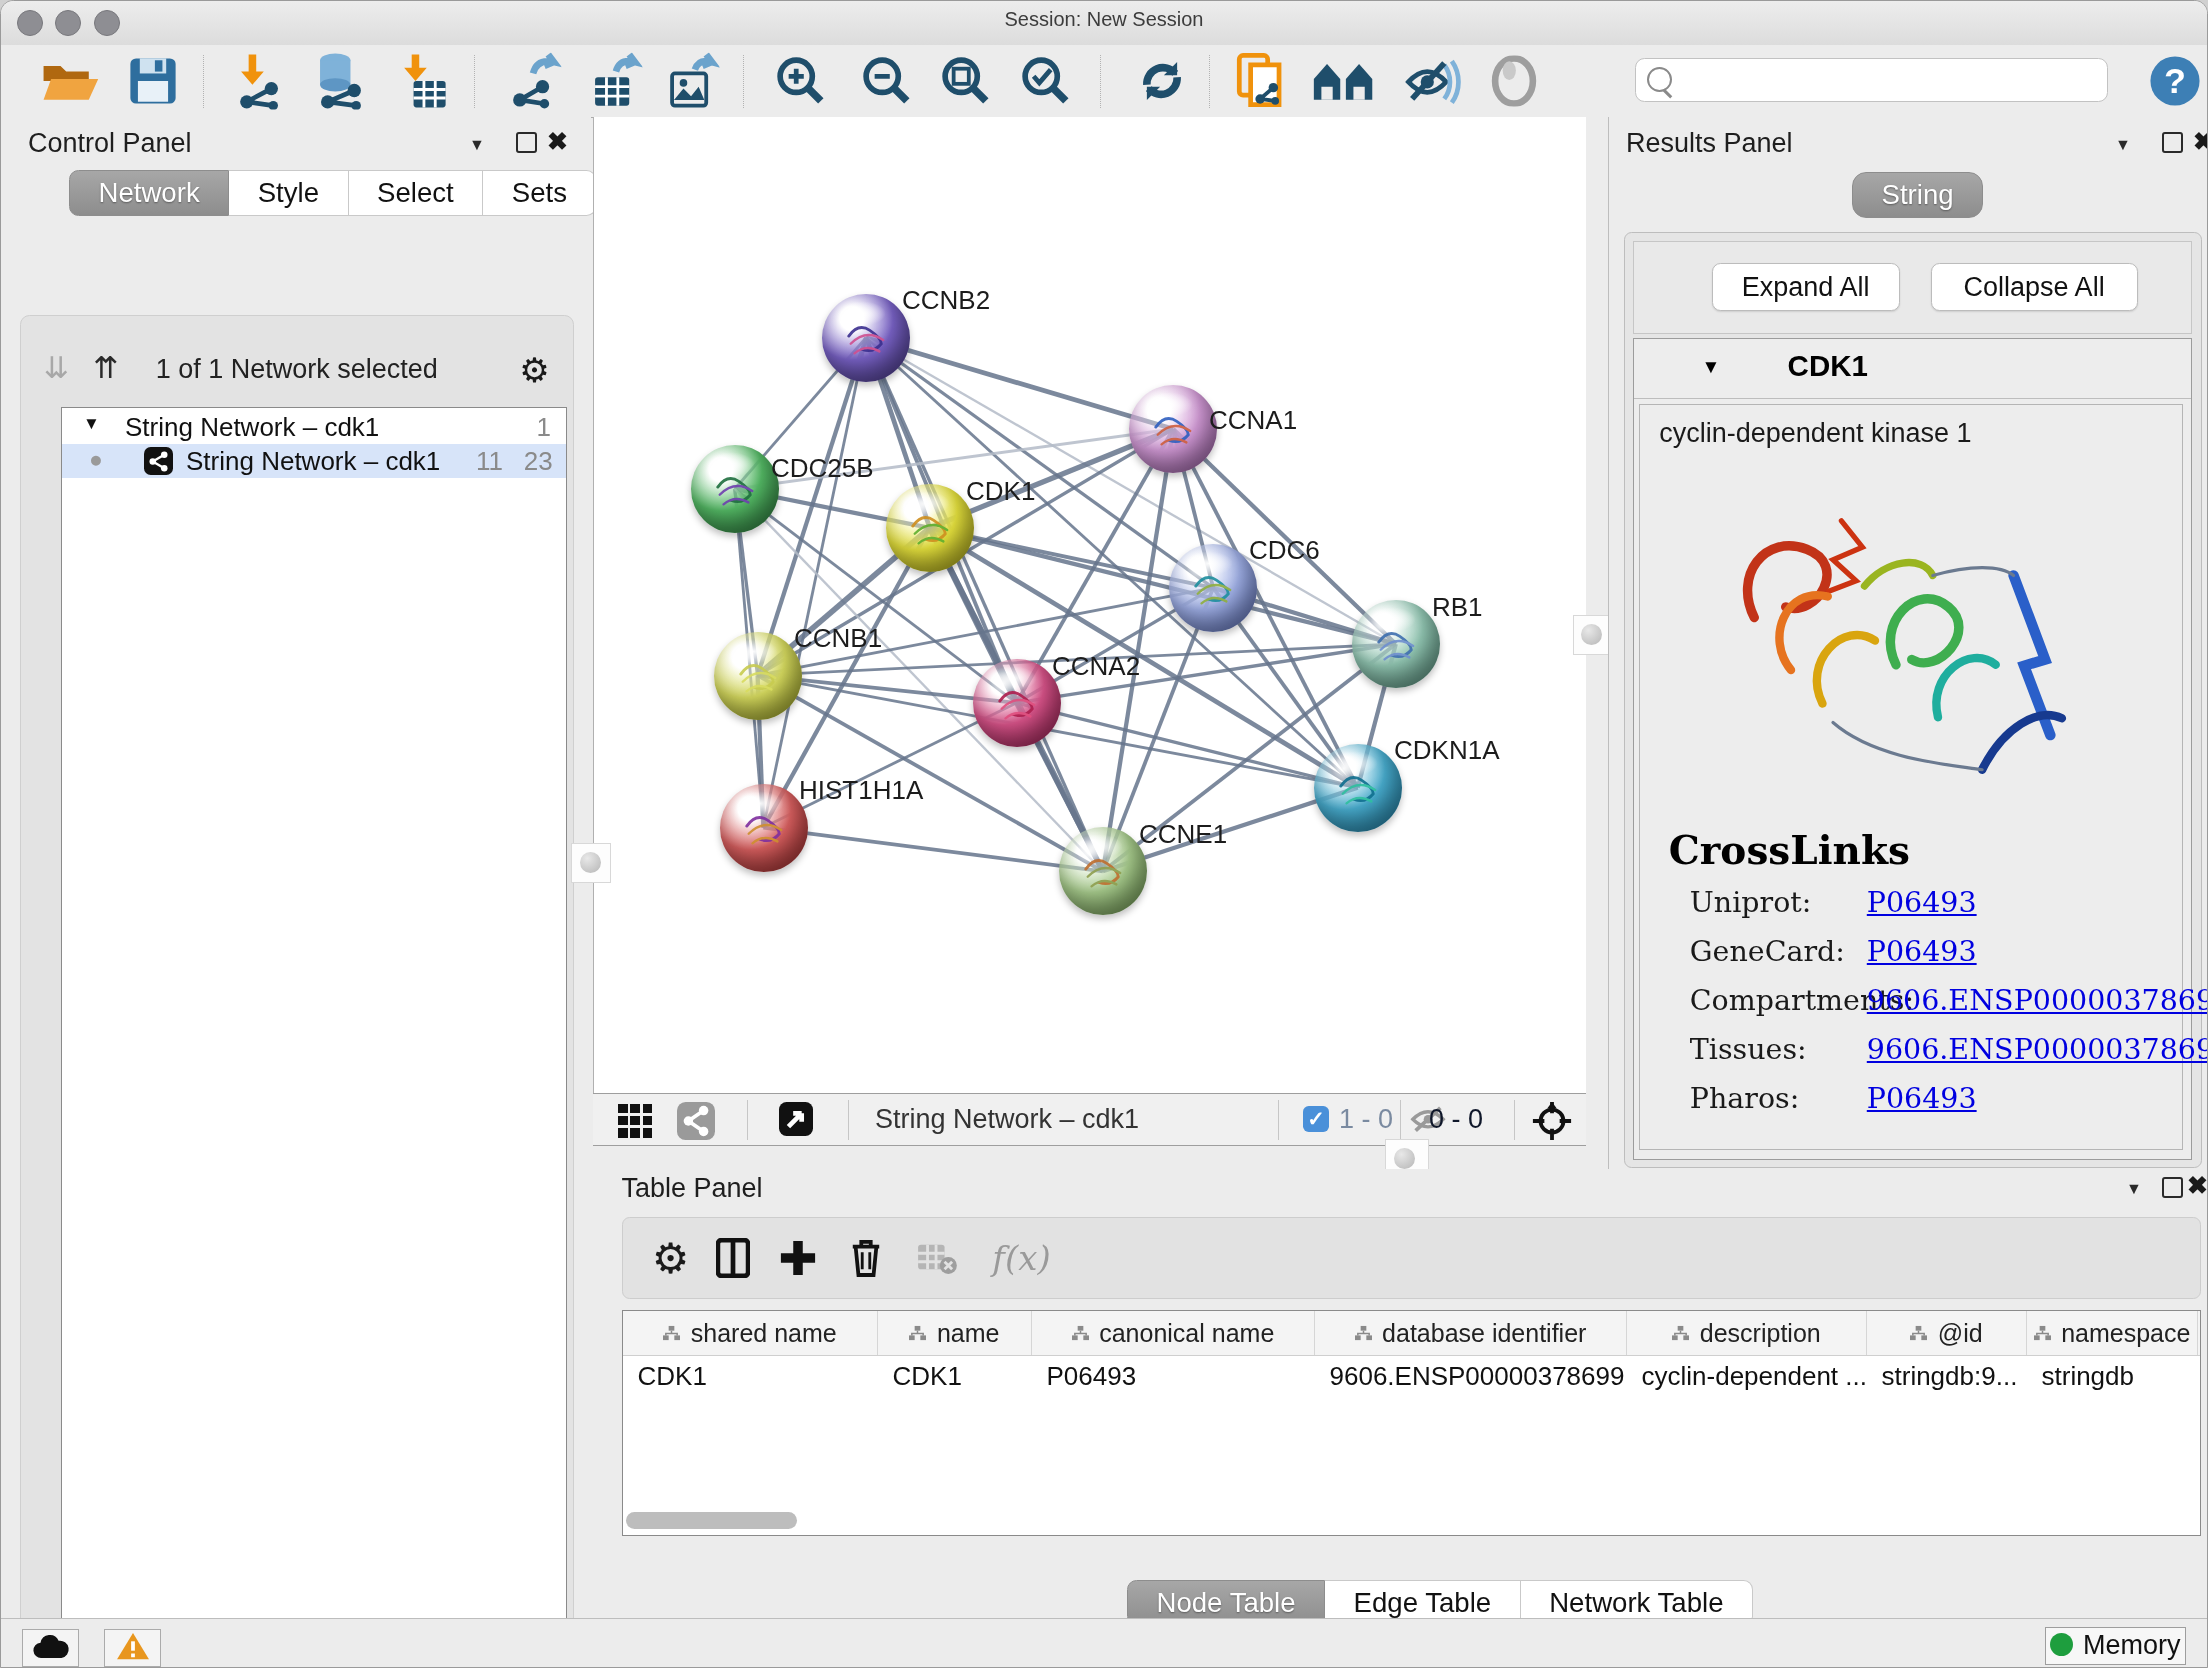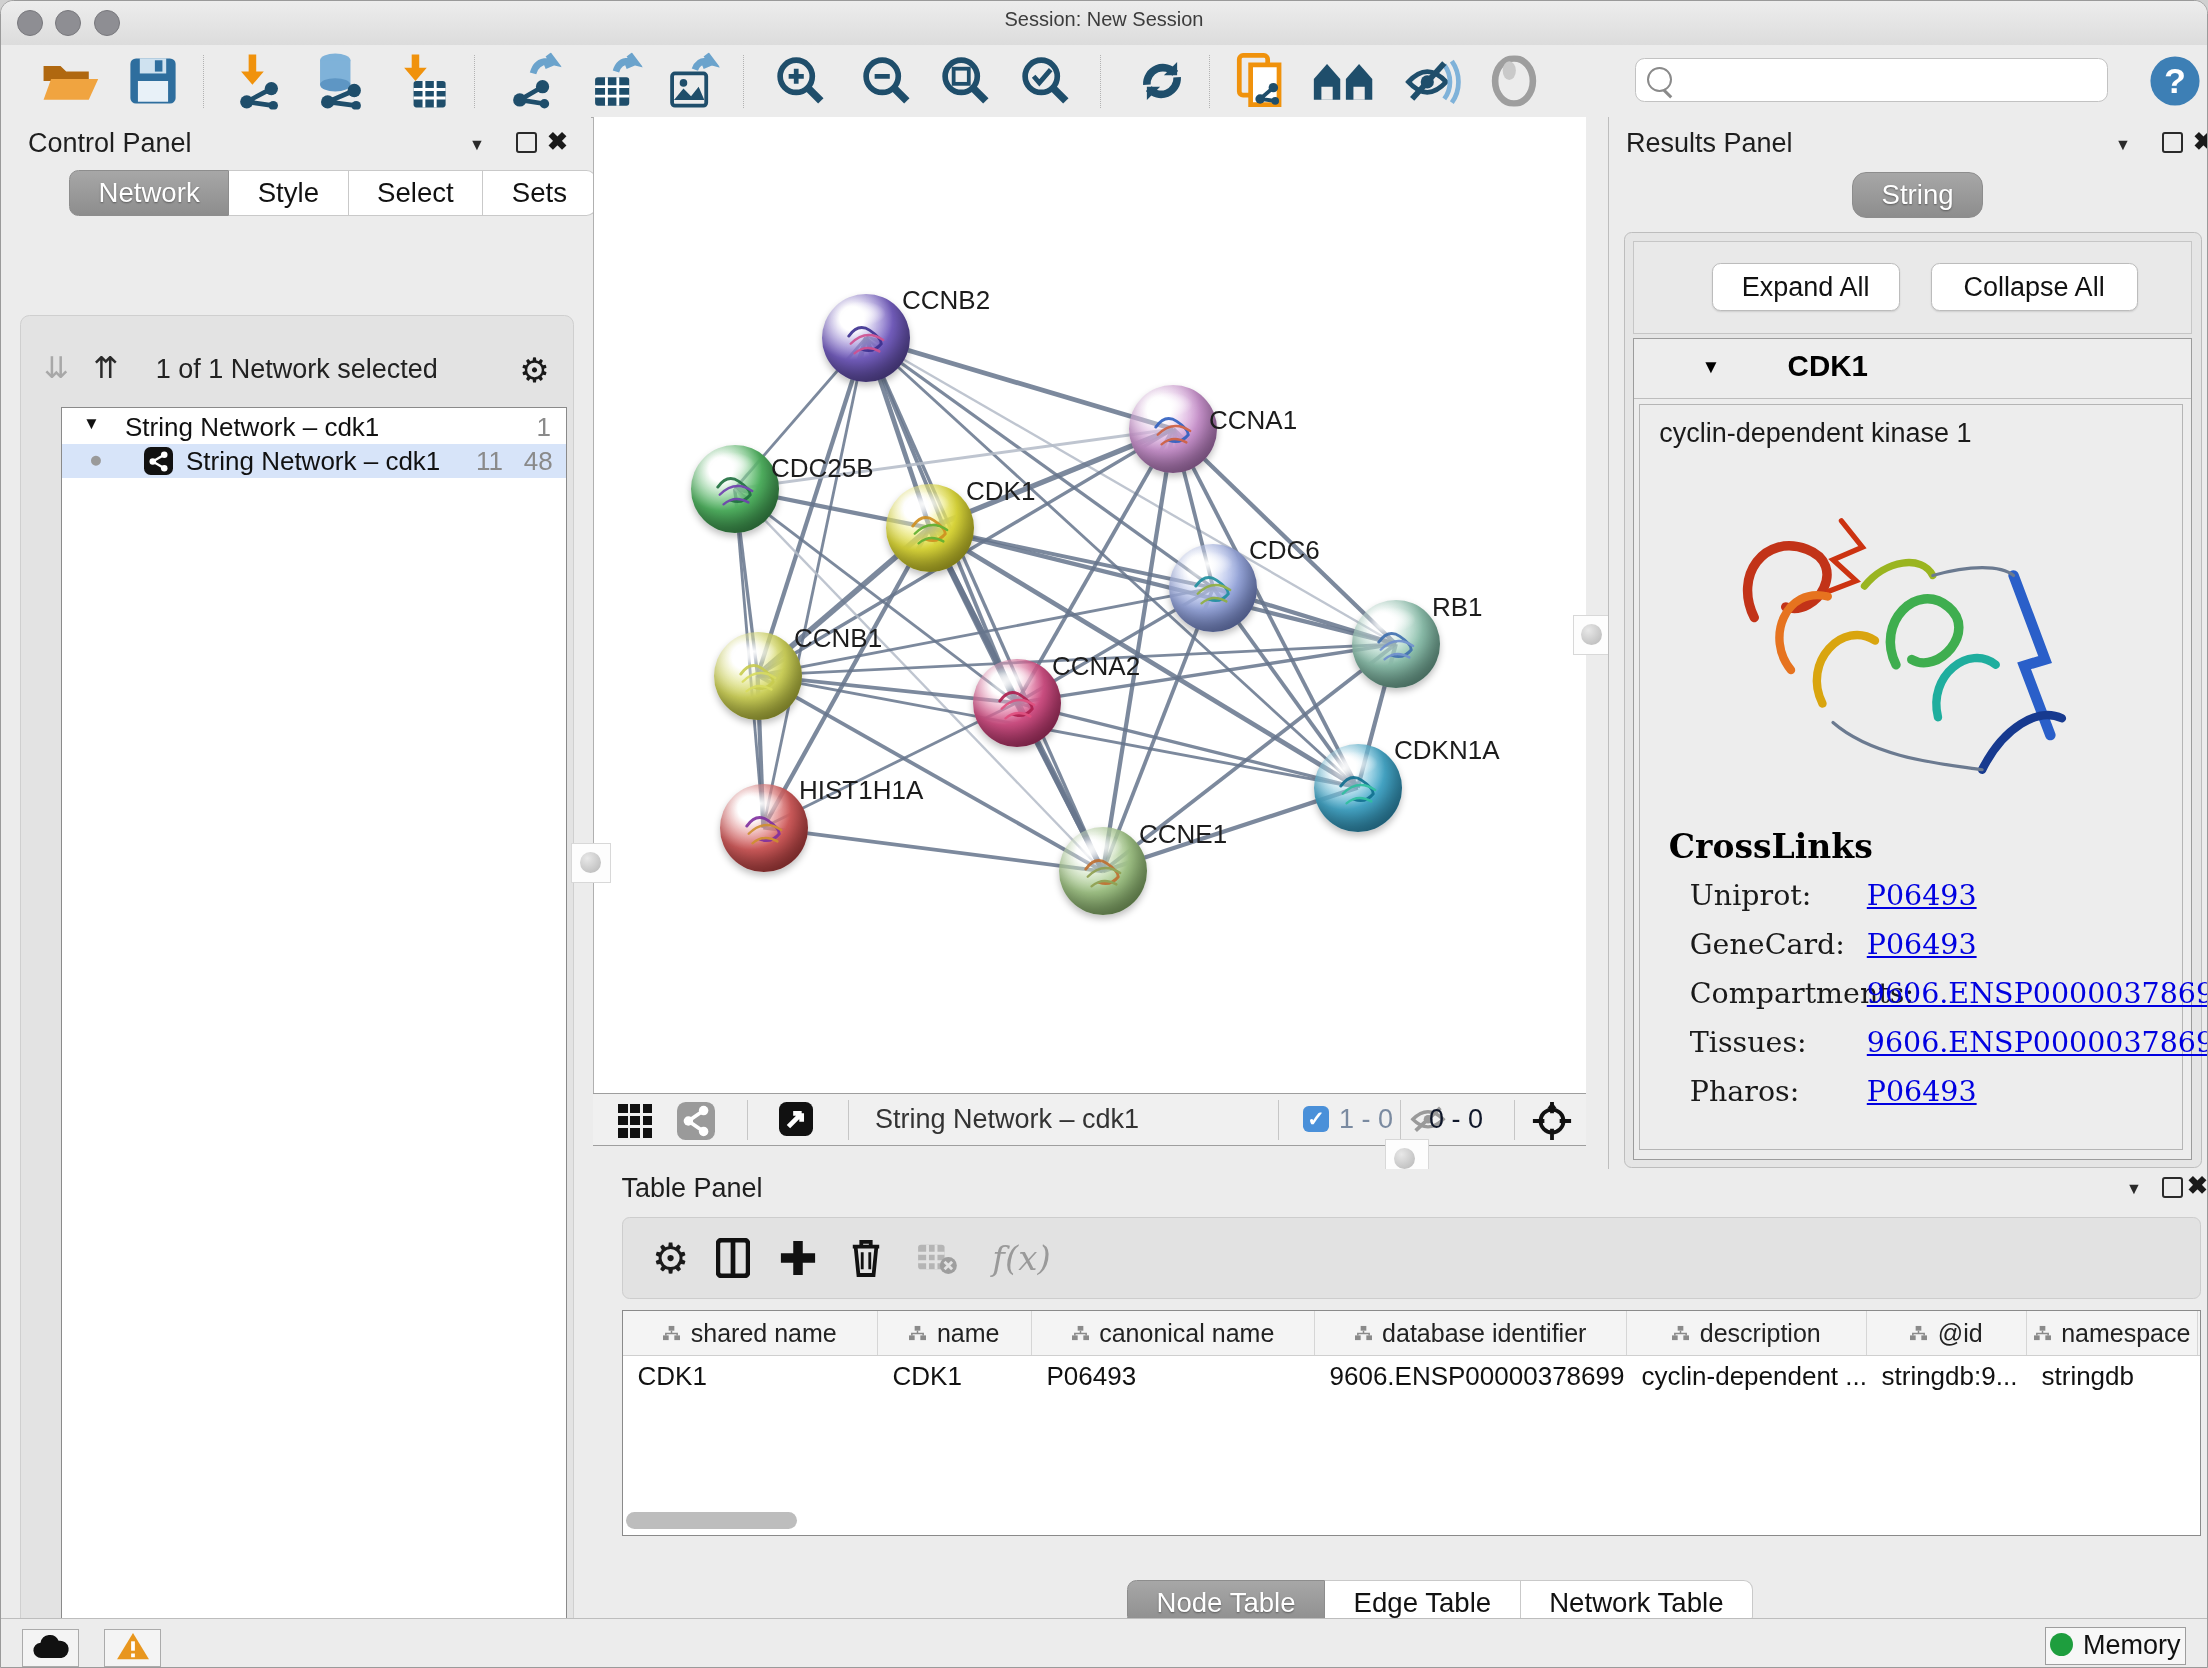--- a/index.html
+++ b/index.html
@@ -76,21 +76,21 @@
   #rp-box{position:absolute;left:15px;top:115px;width:576px;height:934px;background:#e5e5e5;
           border:1px solid #bdbdbd;border-radius:7.6px;}
   #rp-btnbox{position:absolute;left:7.6px;top:7.6px;width:557px;height:91px;background:#e9e9e9;border:1px solid #c6c6c6;}
   .rp-btn{position:absolute;height:46px;background:#fff;border:1px solid #bcbcbc;border-radius:8.6px;
           font-size:27px;color:#111;text-align:center;line-height:46px;box-shadow:0 1px 1.9px rgba(0,0,0,.12);}
   #rp-list{position:absolute;left:7.6px;top:105px;width:557px;height:820px;background:#ededed;border:1px solid #9c9c9c;}
   #rp-entry-head{position:absolute;left:0;top:0;width:100%;height:59px;border-bottom:1px solid #bdbdbd;}
   #rp-content{position:absolute;left:5.7px;top:65px;width:542px;height:744px;background:#ededed;border:1px solid #b5b5b5;}
   #rp-desc{position:absolute;left:19px;top:13.3px;font-size:27px;color:#1a1a1a;}
   #crosslinks{position:absolute;left:28.5px;top:422px;font-family:"DejaVu Serif",serif;}
-  #crosslinks h3{margin:0 0 13.3px 0;font-size:33px;color:#000;}
+  #crosslinks h3{margin:0 0 13.3px 0;font-size:39px;color:#000;}
   .cl-row{position:relative;height:49px;font-size:28.5px;color:#1a1a1a;}
   .cl-label{position:absolute;left:21px;text-align:center;}
   .cl-value{position:absolute;left:198px;color:#0000e0;text-decoration:underline;}
   
   #table-panel{position:absolute;left:592px;top:1168px;width:1617px;height:449px;background:#ececec;}
   #tp-toolbar{position:absolute;left:28.5px;top:48px;width:1577px;height:80px;background:#e2e2e2;
               border:1px solid #cdcdcd;border-radius:7.6px;}
   .tpi{position:absolute;top:50%;transform:translate(-50%,-50%);}
   #tp-table{position:absolute;left:28.5px;top:141px;width:1579px;height:226px;background:#fff;
             border:1.9px solid #8a8a8a;box-sizing:border-box;}
@@ -270,21 +270,21 @@
           <span class="netglyph" style="position:absolute;left:82px;top:2.9px">
             <svg width="23" height="23" viewBox="0 0 24 24">
                 <circle cx="6" cy="12" r="3.4" fill="#fff"></circle>
                 <circle cx="18" cy="5" r="3.4" fill="#fff"></circle>
                 <circle cx="18" cy="19" r="3.4" fill="#fff"></circle>
                 <path d="M6,12 L18,5 M6,12 L18,19" stroke="#fff" stroke-width="2.6"></path>
               </svg>
           </span>
           <span style="position:absolute;left:124px;top:1.9px">String Network – cdk1</span>
           <span style="position:absolute;right:63px;top:1.9px;color:#8a8a8a">11</span>
-          <span style="position:absolute;right:13.3px;top:1.9px;color:#8a8a8a">48</span>
+          <span style="position:absolute;right:13.3px;top:1.9px;color:#8a8a8a">23</span>
         </div>
       </div>
     </div>
   </div>
 
   <div id="canvas">
     <svg id="edge-layer" width="993" height="976" viewBox="0 0 1044 1026">
         <line x1="286" y1="232" x2="609" y2="328" stroke="#66758c" stroke-width="5" opacity="0.85"></line>
         <line x1="286" y1="232" x2="148" y2="391" stroke="#66758c" stroke-width="3" opacity="0.85"></line>
         <line x1="286" y1="232" x2="353" y2="432" stroke="#66758c" stroke-width="5" opacity="0.85"></line>

